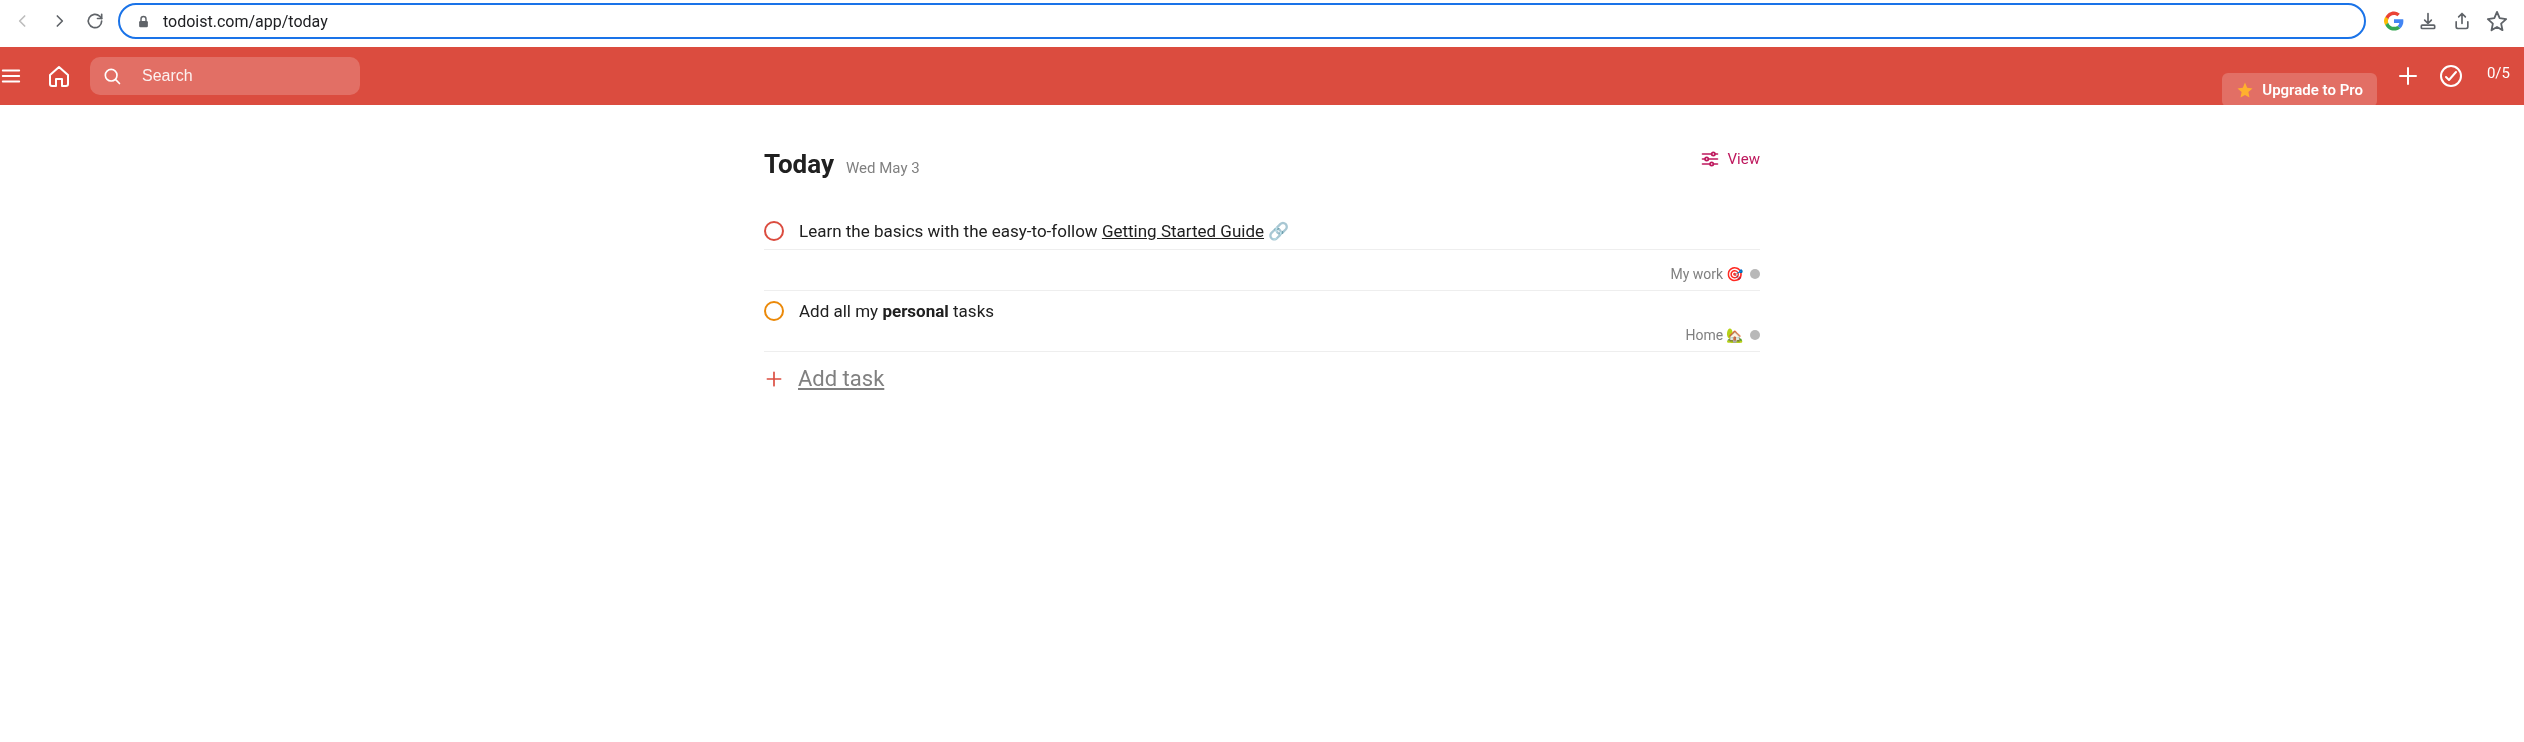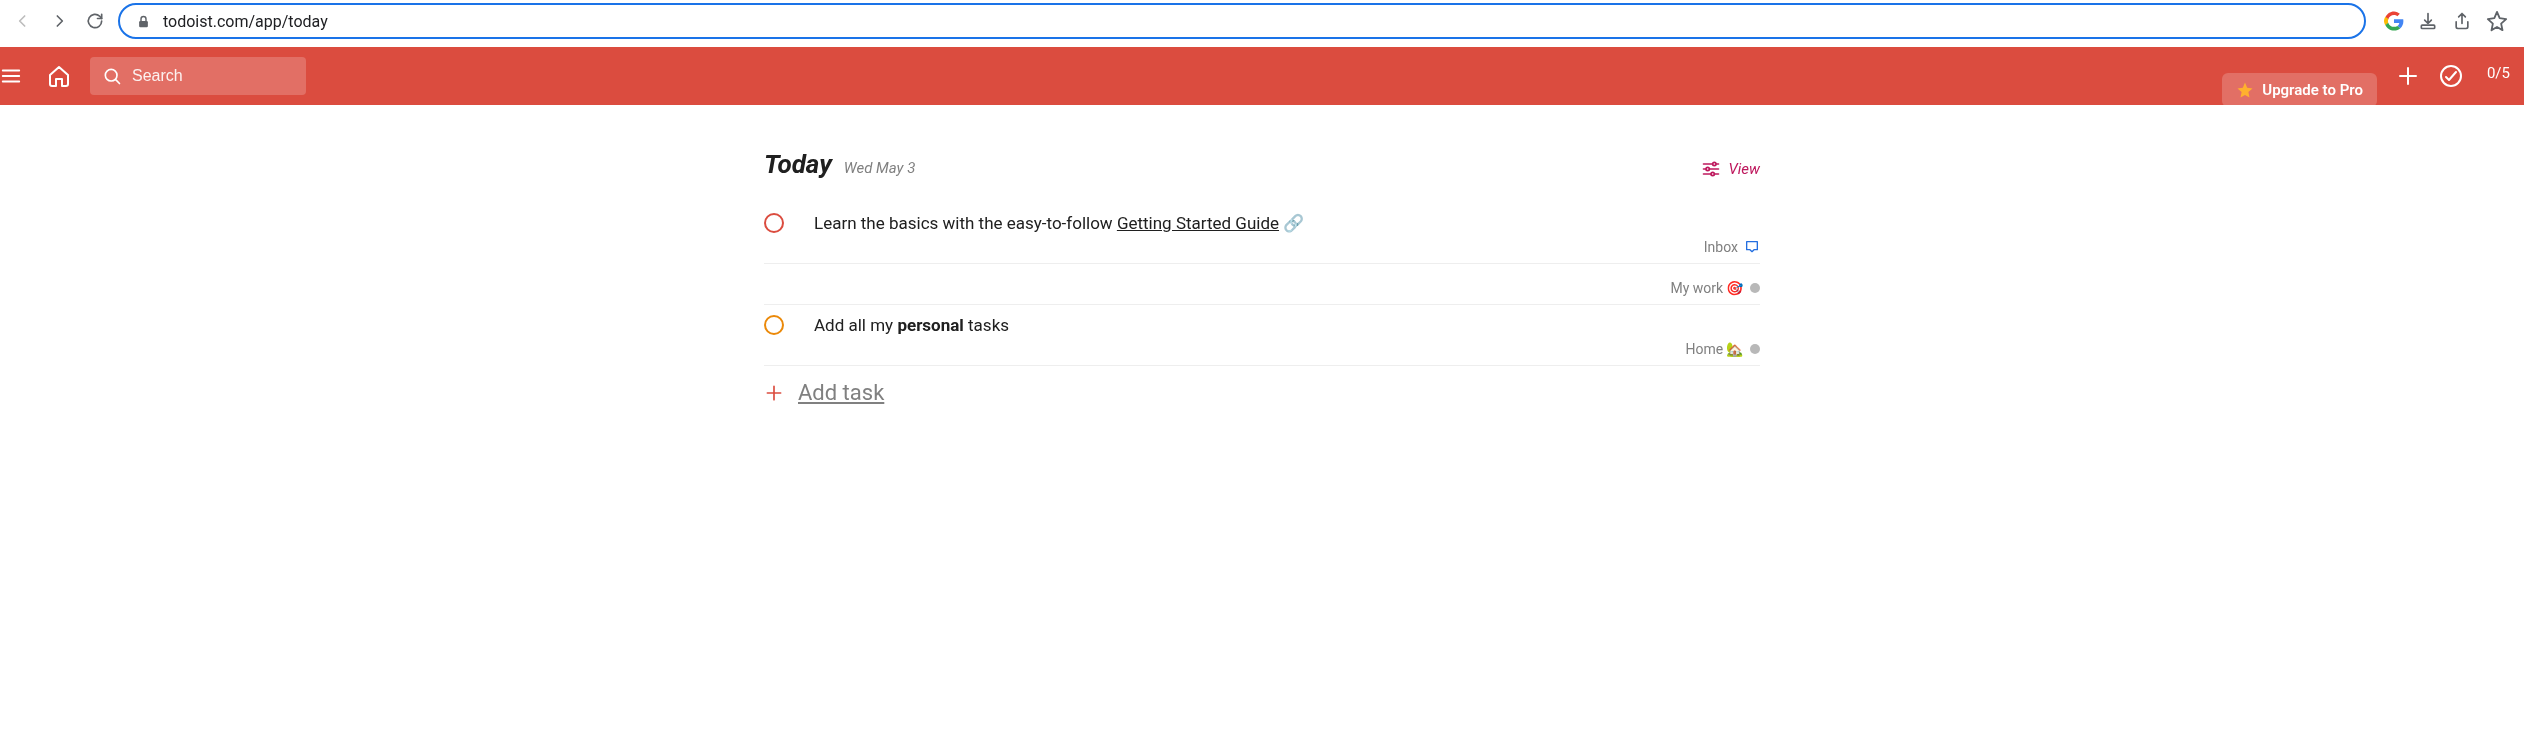--- a/index.html
+++ b/index.html
@@ -59,25 +59,25 @@
   }
   .icon-btn {
     width: 34px; height: 34px;
     display: flex; align-items: center; justify-content: center;
     color: #fff;
     cursor: pointer;
   }
   .search-wrap {
     display: flex;
     align-items: center;
-    gap: 10px;
-    width: 216px;
+    gap: 20px;
+    width: 270px;
     height: 38px;
     background: rgba(255,255,255,0.2);
-    border-radius: 4px;
+    border-radius: 10px;
     padding: 0 12px;
   }
   .search-wrap input {
     flex: 1;
     background: transparent;
     border: none;
     outline: none;
     color: #fff;
     font-size: 16px;
   }
@@ -105,24 +105,23 @@
   }
 
   
   .main {
     max-width: 996px;
     margin: 0 auto;
     padding: 44px 0 0 0;
   }
   .heading-row {
     display: flex;
-    align-items: flex-end;
+    align-items: flex-start;
     justify-content: space-between;
-    margin-bottom: 24px;
-    font-style: italic;
+    margin-bottom: 32px;
   }
   .heading-row h1 {
     font-size: 26px;
     font-weight: 700;
     display: inline-block;
   }
   .heading-row .date {
     font-size: 15px;
     color: #808080;
     margin-left: 8px;
@@ -137,21 +136,21 @@
     cursor: pointer;
   }
 
   .task {
     border-bottom: 1px solid #eee;
     padding: 10px 0 8px 0;
   }
   .task-row {
     display: flex;
     align-items: center;
-    gap: 30px;
+    gap: 15px;
     text-align: center;
   }
   .checkbox {
     width: 20px; height: 20px;
     border-radius: 50%;
     border: 2px solid;
     flex-shrink: 0;
     cursor: pointer;
   }
   .checkbox.p1 { border-color: #db4c3f; }
@@ -316,28 +315,20 @@
     </div>
   </div>
 
   <div class="task">
     <div class="task-row">
       <div class="checkbox p1"></div>
       <div class="task-title">
         <span>Learn the basics with the easy-to-follow </span><a href="#">Getting Started Guide</a><span class="taglink">🔗</span>
       </div>
     </div>
-    <div class="project-tag">
-      <span>Inbox</span>
-      <span class="inbox-icon">
-        <svg width="16" height="16" viewBox="0 0 24 24">
-            <path d="M4 4h16v12h-5l-3 3-3-3H4z" fill="none" stroke="currentColor" stroke-width="2" stroke-linejoin="round"></path>
-          </svg>
-      </span>
-    </div>
   </div>
 
   <div class="task">
     <div class="project-tag">
       <span>My work 🎯</span>
       <span class="proj-dot"></span>
     </div>
   </div>
 
   <div class="task">

